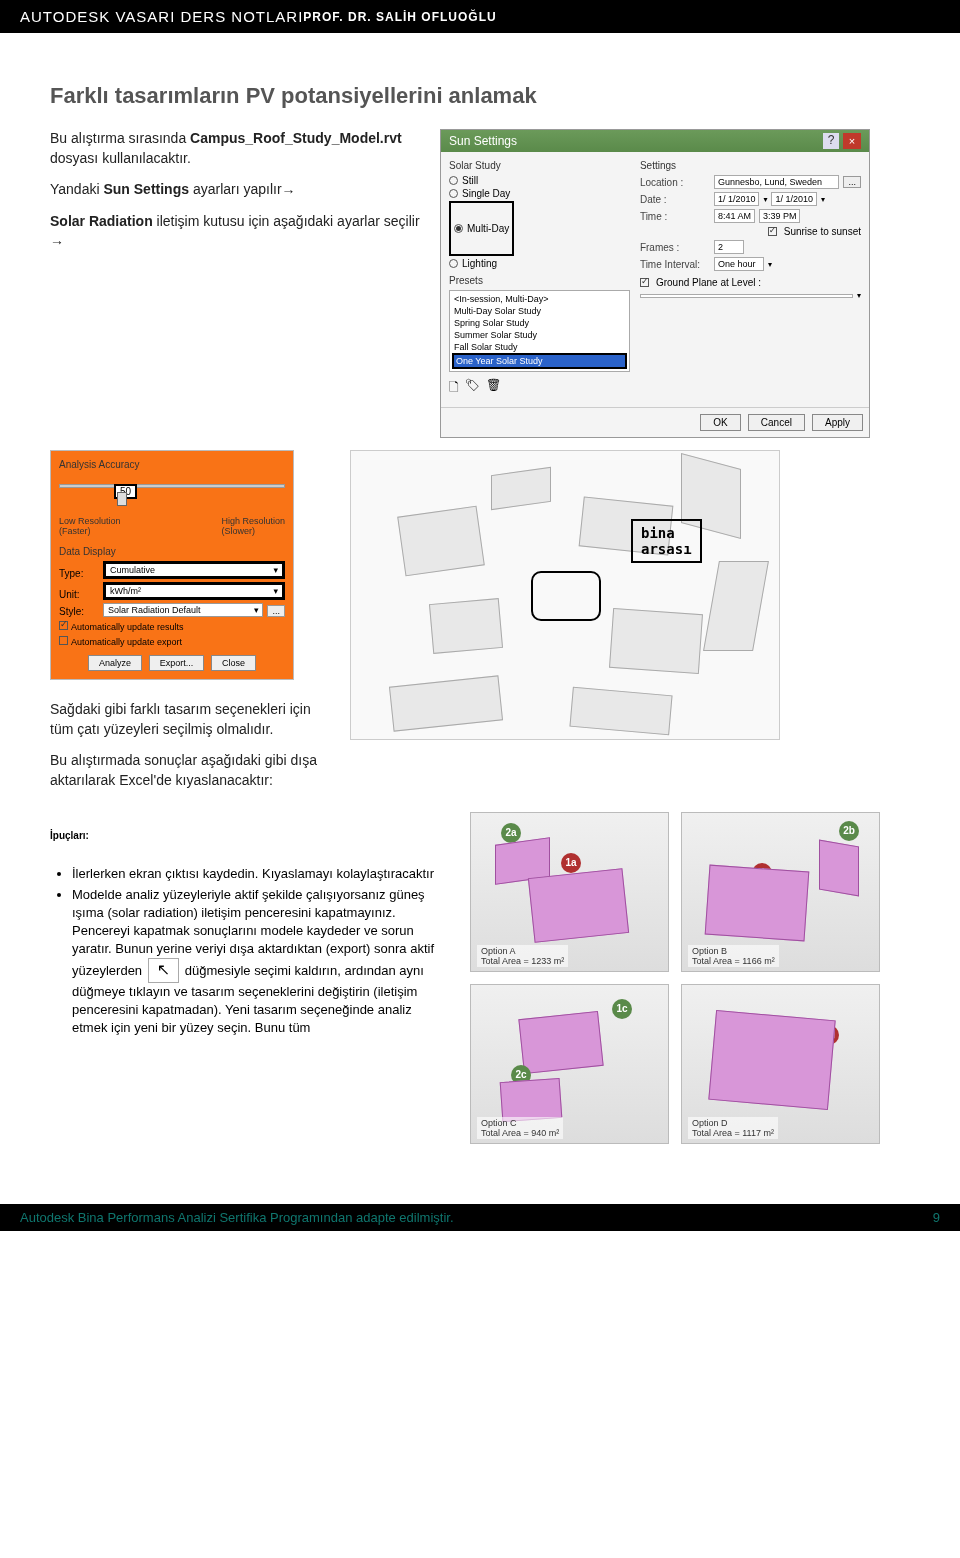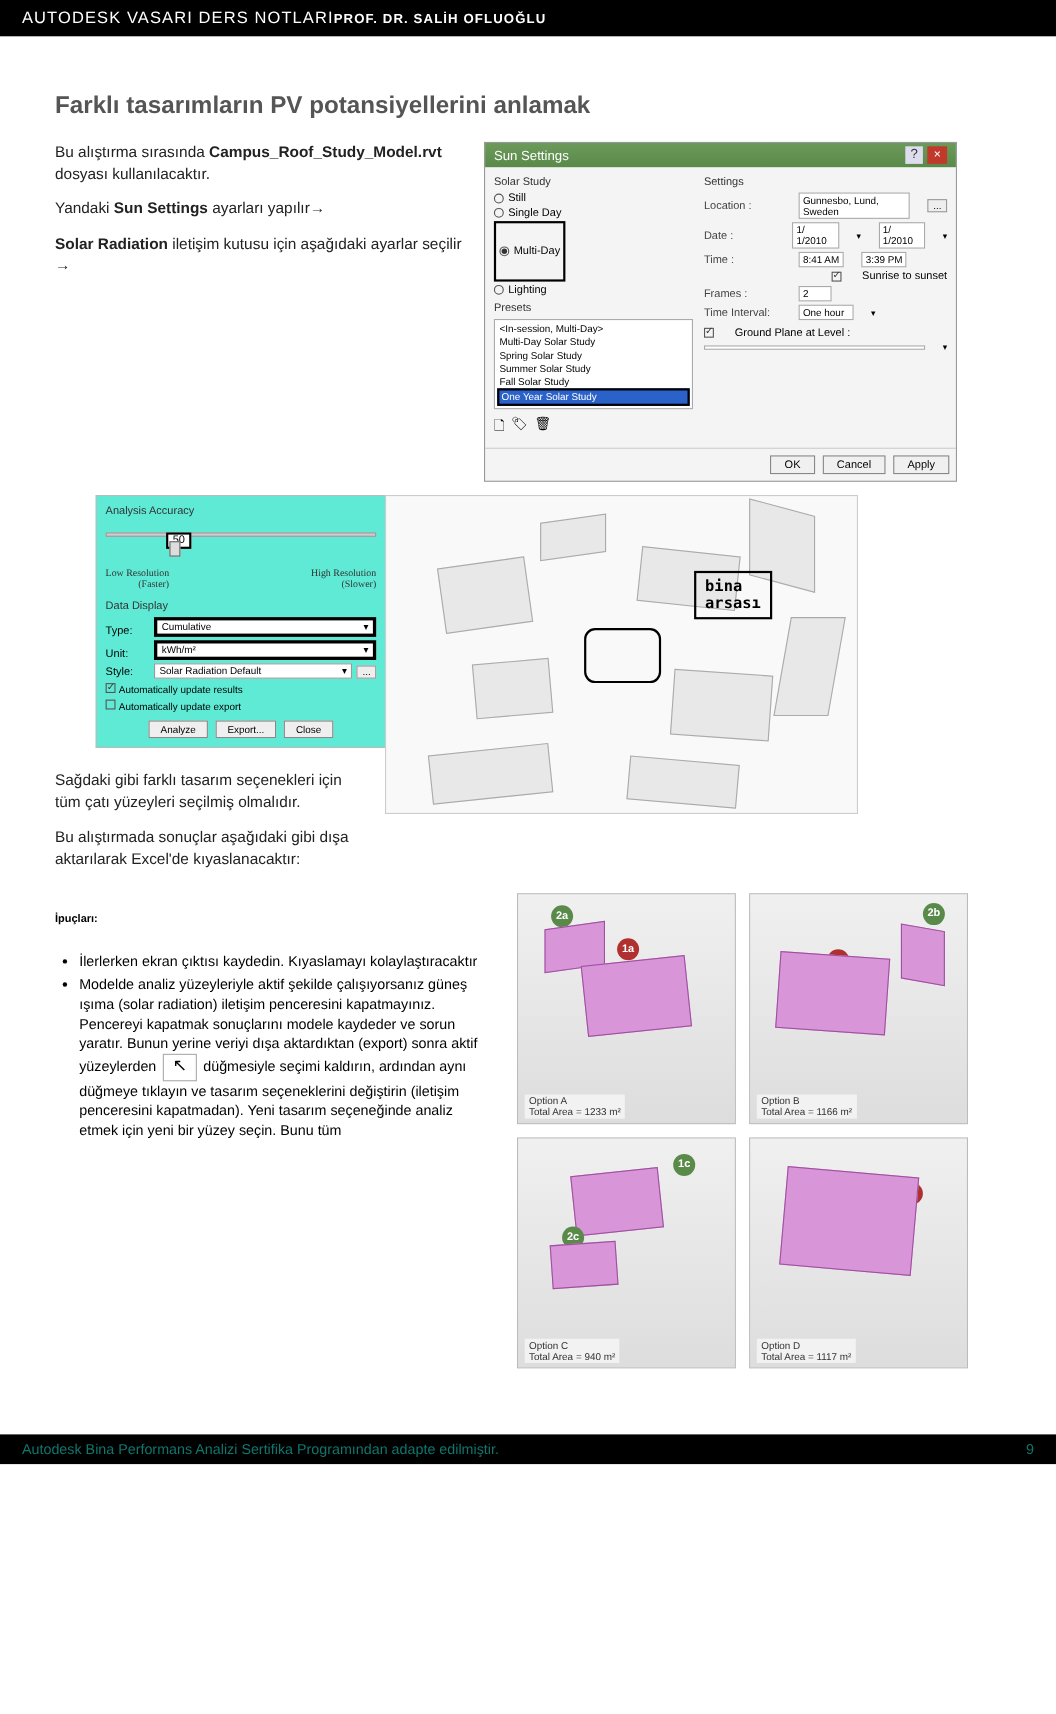--- a/index.html
+++ b/index.html
@@ -25,63 +25,63 @@
   .sun-dialog { border: 1px solid #999; background: #f4f4f4; font-size: 11px; width: 430px; position: relative; }
   .sun-dialog .dlg-title { background: linear-gradient(#6b9a5a,#5a8a4a); color: #fff; padding: 3px 8px; display:flex; justify-content:space-between; align-items:center; font-size:12px; }
   .sun-dialog .dlg-title .close-x { background:#c0392b; color:#fff; width:18px; height:16px; text-align:center; font-size:11px; line-height:16px; }
   .sun-body { padding: 8px; display: flex; gap: 10px; }
   .sun-col { flex:1; }
   .sun-section-label { font-size: 10px; color:#333; margin-bottom:4px; }
   .radio-row { font-size:10px; margin:2px 0; display:flex; align-items:center; gap:4px;}
   .radio-circle { width:9px; height:9px; border:1px solid #555; border-radius:50%; display:inline-block; position:relative;}
   .radio-circle.checked::after { content:''; position:absolute; width:5px; height:5px; background:#333; border-radius:50%; top:1px; left:1px;}
   .radio-highlight { border:2px solid #000; padding:18px 3px; display:inline-block;}
-  .field-row { display:flex; align-items:center; gap:16px; font-size:10px; margin:3px 0;}
+  .field-row { display:flex; align-items:center; gap:4px; font-size:10px; margin:3px 0;}
   .field-row .lbl { width:70px; color:#444;}
   .inp { border:1px solid #aaa; background:#fff; padding:1px 3px; font-size:9px; min-width:50px; display:inline-block;}
   .inp.sm { min-width:30px;}
   .chk { width:9px; height:9px; border:1px solid #555; display:inline-block; margin-right:3px; position:relative;}
   .chk.checked::after { content:'✓'; position:absolute; font-size:9px; top:-3px; left:0; color:#333;}
   .dots-btn { border:1px solid #999; background:#eee; padding:0 4px; font-size:9px;}
   .presets-box { border:1px solid #aaa; background:#fff; padding:2px; font-size:9px; margin-top:2px;}
   .presets-box div { padding:1px 2px; }
   .presets-box .sel { background:#2a62c9; color:#fff; border:2px solid #000;}
   .sun-icons { display:flex; gap:6px; margin-top:6px; font-size:12px;}
   .sun-btns { text-align:right; padding:6px; border-top:1px solid #ccc;}
   .sun-btns .btn { display:inline-block; border:1px solid #888; background:#f0f0f0; padding:2px 12px; font-size:10px; margin-left:4px;}
   
   
-  .analysis-panel { border:1px solid #bbb; background:#5eead4; width:264px; padding:8px; font-size:10px;margin-left:37px; }
+  .analysis-panel { border:1px solid #bbb; background:#f97316; width:244px; padding:8px; font-size:10px; }
   .analysis-panel .ap-title { font-size:10px; color:#333; margin-bottom:4px;}
   .slider-area { position:relative; height:30px; margin:4px 0 2px 0;}
   .slider-track { height:4px; background:#ccc; border:1px solid #999; margin-top:14px;}
   .slider-handle { position:absolute; top:8px; left:58px; width:10px; height:14px; background:#ddd; border:1px solid #666;}
   .slider-val { position:absolute; top:0; left:55px; border:2px solid #000; padding:0 4px; font-size:10px; background:#fff;}
-  .slider-labels { display:flex; justify-content:space-between; font-size:9px; color:#333; text-align:right;font-family:Liberation Serif, serif;}
+  .slider-labels { display:flex; justify-content:space-between; font-size:9px; color:#333; text-align:left;}
   .ap-row { display:flex; align-items:flex-end; gap:4px; margin:3px 0;}
   .ap-row .albl { width:40px;}
   .ap-select { border:1px solid #999; background:#fff; padding:1px 4px; flex:1; font-size:9px; display:flex; justify-content:space-between;}
   .ap-select.boxed { border:3px solid #000;}
   .ap-chkrow { margin-top:4px; font-size:9px;}
   .ap-btns { text-align:center; margin-top:8px;}
   .ap-btns .btn { display:inline-block; border:1px solid #888; background:#efefef; padding:2px 10px; font-size:9px; margin:0 2px;}
   
   
   .map-img { border:1px solid #ccc; background:#f9f9f9; width:430px; height:290px; position:relative; overflow:hidden;}
   .map-shape { position:absolute; background:#e8e8e8; border:1px solid #aaa;}
   .map-label-box { position:absolute; border:2px solid #000; padding:4px 8px; font-family:monospace; font-size:14px; font-weight:bold; background:transparent;}
   
   
   .tips-title { font-weight:bold; font-size:10px; margin:18px 0 24px 0;}
   ul.tips { list-style:disc; padding-left:22px; font-size:13px; line-height:1.4;}
   ul.tips li { margin-bottom:2px;}
   
   
   .options-grid { display:grid; grid-template-columns:1fr 1fr; gap:12px; width:410px;}
-  .opt-cell { border:1px solid #bbb; height:210px; position:relative; background:linear-gradient(#f0f0f0,#ddd); overflow:hidden;}
+  .opt-cell { border:1px solid #bbb; height:160px; position:relative; background:linear-gradient(#f0f0f0,#ddd); overflow:hidden;}
   .opt-roof { position:absolute; background:#d896d8; border:1px solid #a050a0;}
   .opt-badge { position:absolute; width:20px; height:20px; border-radius:50%; background:#5a8a4a; color:#fff; font-size:10px; text-align:center; line-height:20px; font-weight:bold;}
   .opt-badge.red { background:#b03030;}
   .opt-caption { position:absolute; bottom:4px; left:6px; font-size:9px; color:#333; background:rgba(255,255,255,0.6); padding:1px 4px;}
   .cursor-icon { position:absolute; font-size:16px;}
   
   
   .footer-bar { background:#000; color:#0f766e; padding:6px 20px; display:flex; justify-content:space-between; font-size:13px; margin-top:30px;}
 </style>
 </head>

